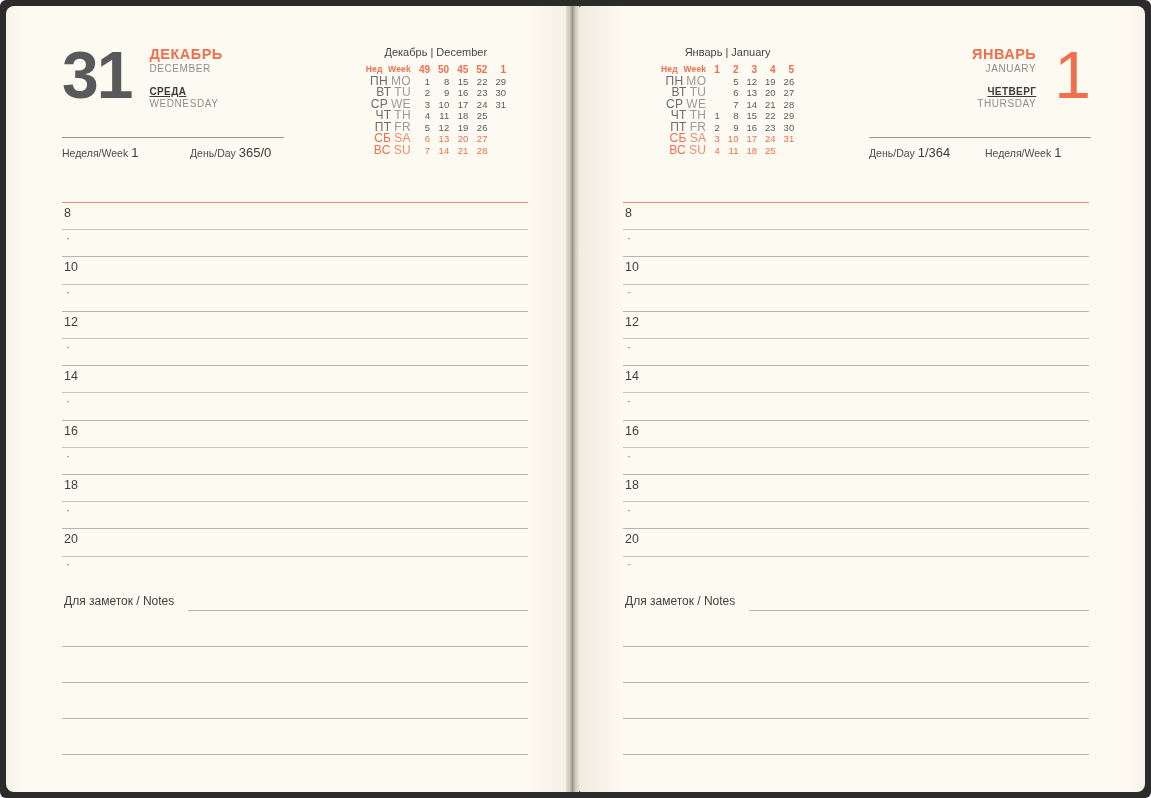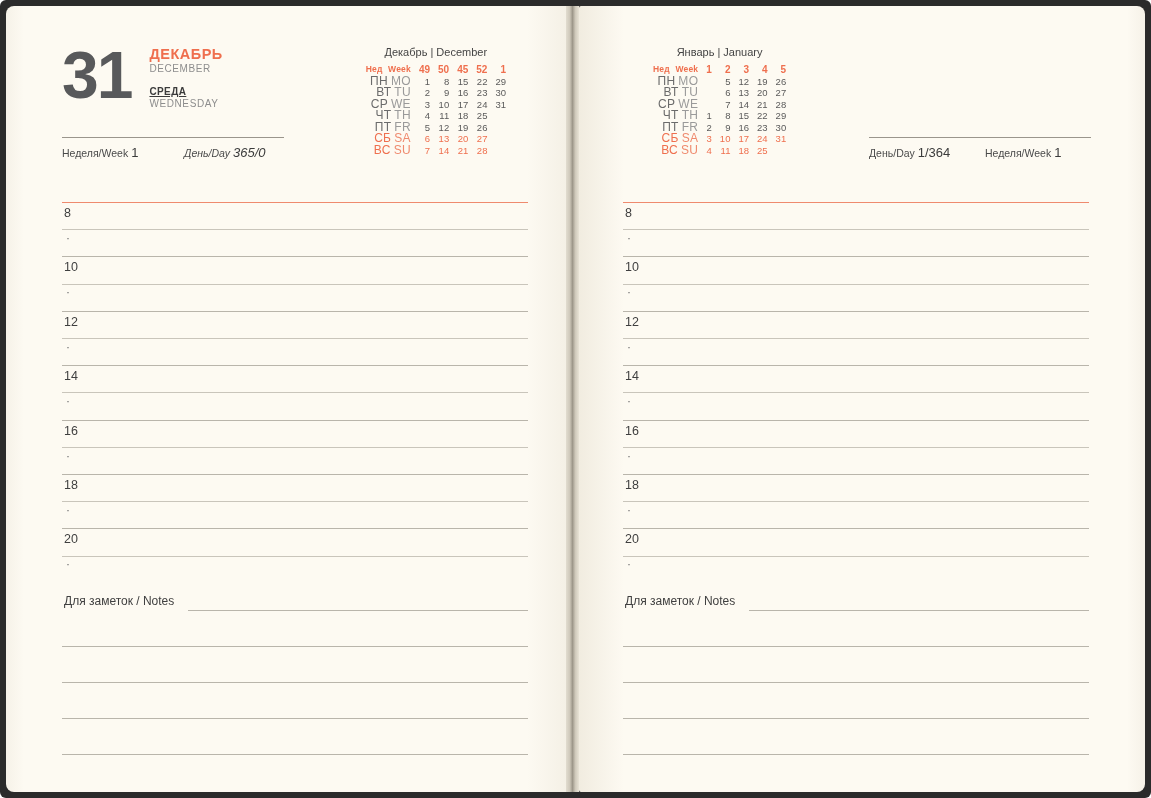--- a/index.html
+++ b/index.html
@@ -155,21 +155,21 @@
 
   .meta {
     position: absolute;
     top: 139px;
     font-size: 10.5px;
     color: #4a4a4a;
     white-space: nowrap;
   }
   .meta .val { font-size: 13px; color: #3b3b3b; }
   .left .meta.m1 { left: 56px; }
-  .left .meta.m2 { left: 178px; font-style: italic; }
+  .left .meta.m2 { left: 184px; }
   .right .meta.m1 { left: 290px; }
   .right .meta.m2 { left: 406px; }
 
   
   .grid { position: absolute; top: 196px; }
   .left .grid  { left: 56px;  width: 466px; }
   .right .grid { left: 44px;  width: 466px; }
 
   .slot { position: relative; height: 54.4px; }
   .slot .line {
@@ -359,21 +359,21 @@
       <div class="notes-rule" style="top:88px;"></div>
       <div class="notes-rule" style="top:124px;"></div>
       <div class="notes-rule" style="top:160px;"></div>
     </div>
   </div>
 
   <div class="spine"></div>
 
   <div class="page right">
     <div class="hdr hdr-row" style="justify-content:space-between;">
-      <div class="mini" style="margin-left:26px;">
+      <div class="mini" style="margin-left:34px;">
         <div class="mini-title">Январь | January</div>
         <table class="minical">
           <tbody>
               <tr>
             <th class="wk" style="text-align:left;">
               <span>Нед</span>
               <span style="margin-left:3px;">Week</span>
             </th>
             <th class="wknum">1</th>
             <th class="wknum">2</th>
@@ -433,20 +433,29 @@
             <td class="dlabel"><span>ВС</span><span class="en">SU</span></td>
             <td>4</td>
             <td>11</td>
             <td>18</td>
             <td>25</td>
             <td></td>
           </tr>
         </tbody>
           </table>
       </div>
+      <div class="hdr-left-block" style="align-items:flex-start;">
+        <div style="text-align:right;">
+          <div class="month-ru">ЯНВАРЬ</div>
+          <div class="month-en">JANUARY</div>
+          <div class="dow-ru">ЧЕТВЕРГ</div>
+          <div class="dow-en">THURSDAY</div>
+        </div>
+        <div class="bignum accent">1</div>
+      </div>
     </div>
 
     <div class="meta-rule"></div>
     <div class="meta m1">
       <span>День/Day</span>
       <span class="val">1/364</span>
     </div>
     <div class="meta m2">
       <span>Неделя/Week</span>
       <span class="val">1</span>

